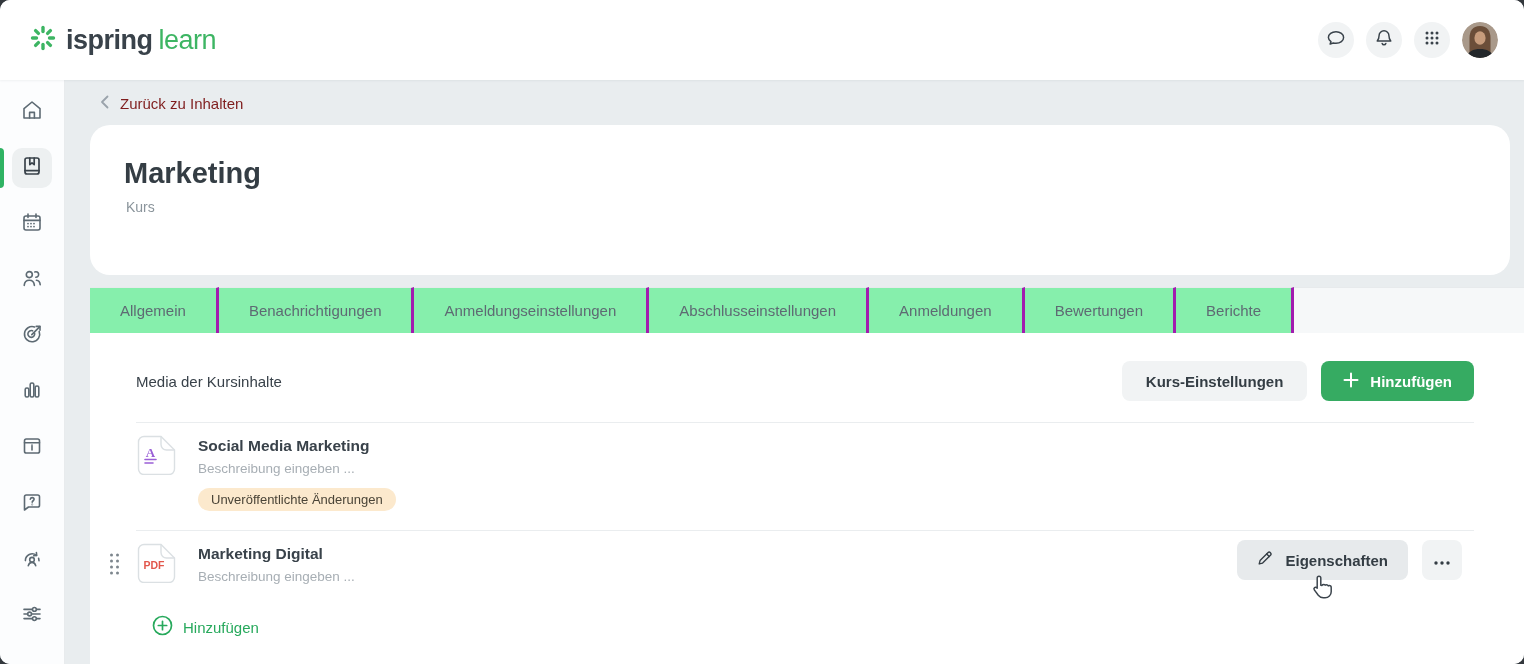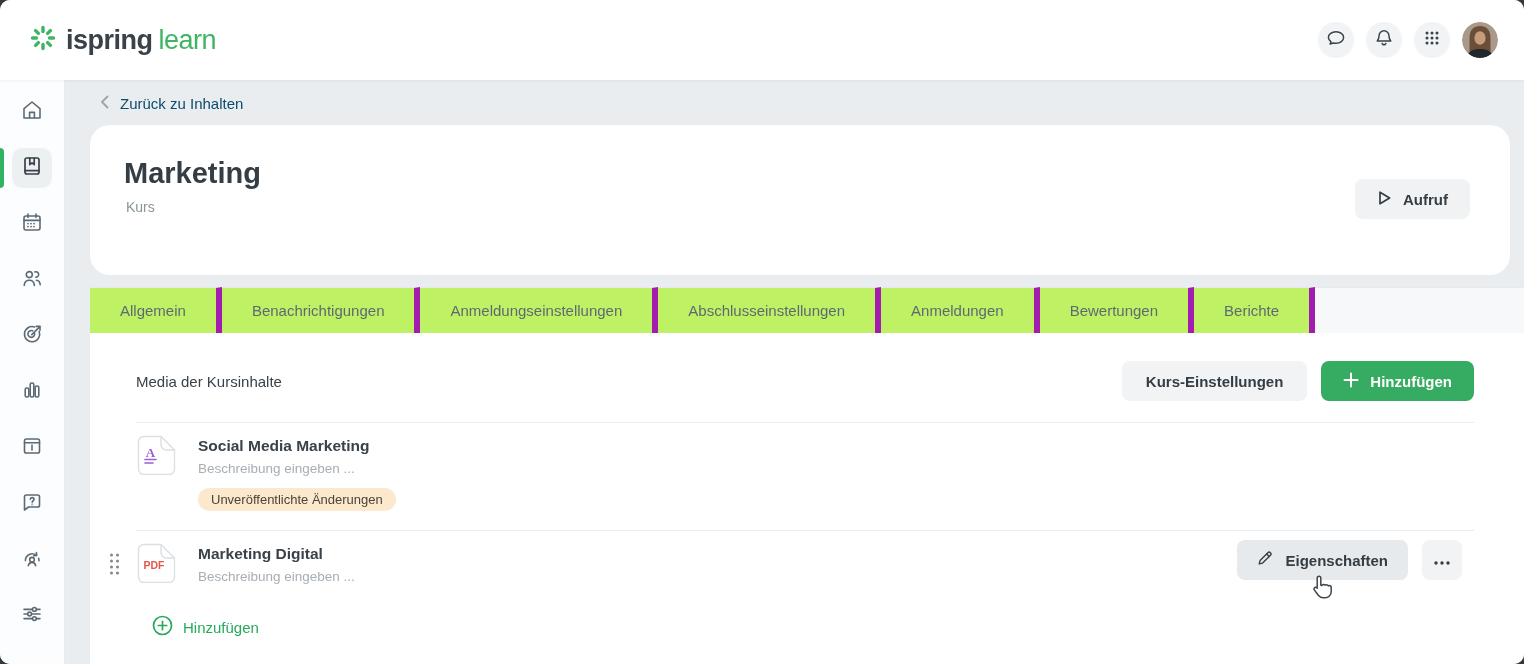--- a/index.html
+++ b/index.html
@@ -21,35 +21,35 @@
   .body-row { display:flex; height:600px; }
   .sidebar { width:65px; background:#fcfdfe; border-right:1px solid #e8ebed; display:flex; flex-direction:column;
              align-items:center; padding-top:12px; gap:16px; flex-shrink:0; }
   .side-item { width:40px; height:40px; border-radius:10px; display:flex; align-items:center; justify-content:center;
                position:relative; cursor:pointer; }
   .side-item.active { background:#edf0f1; }
   .side-item.active::before { content:''; position:absolute; left:-12px; top:0; width:4px; height:40px;
                               background:#2fb363; border-radius:0 4px 4px 0; }
   .main { flex:1; min-width:0; padding-left:25px; display:flex; flex-direction:column; }
 
-  .breadcrumb { margin:15px 0 13px 10px; display:flex; align-items:center; gap:11px; color:#0c4a6e; font-size:15px; cursor:pointer; width:max-content; }
+  .breadcrumb { margin:15px 0 13px 10px; display:flex; align-items:center; gap:11px; color:#7f1d1d; font-size:15px; cursor:pointer; width:max-content; }
 
   
   .header-card { background:#fff; border-radius:20px; margin-right:14px; height:150px;
                  padding:32px 40px 0 34px; display:flex; justify-content:space-between; }
   .page-title { font-size:29px; font-weight:700; color:#343d44; }
   .page-subtitle { font-size:14px; color:#8a949b; margin-top:9px; margin-left:2px; }
   .btn { display:flex; align-items:center; justify-content:center; border:none; border-radius:8px; cursor:pointer;
          font-family:"Liberation Sans", sans-serif; font-size:15px; font-weight:700; color:#343d44; }
   .btn-preview { height:40px; padding:0 22px; background:#f0f2f3; gap:11px; margin-top:22px; }
 
   
   .tabs { display:flex; margin-top:12px; height:46px; }
   .tab { display:flex; align-items:center; justify-content:center; padding:0 30px; font-size:15px; color:#5e6a73;
-         background:#bef264; border-top:1px solid #e7eaec; border-right:6px solid #a21caf; cursor:pointer; white-space:nowrap; }
+         background:#86efac; border-top:1px solid #e7eaec; border-right:3px solid #a21caf; cursor:pointer; white-space:nowrap; }
   .tab.active { background:#fff; color:#39424a; border-top:4px solid #2fb363; border-right:none; padding:0 32px; }
   .tab-filler { flex:1; background:#f6f8f9; border-top:1px solid #e7eaec; }
 
   
   .content-card { background:#fff; flex:1; padding:28px 50px 0 46px; position:relative; }
   .content-head { display:flex; align-items:center; justify-content:space-between; }
   .section-title { font-size:15px; color:#39424a; }
   .head-actions { display:flex; gap:14px; }
   .btn-gray { height:40px; padding:0 24px; background:#f1f3f4; }
   .btn-green { height:40px; padding:0 22px; background:#36ab62; color:#fff; gap:11px; }
@@ -263,28 +263,20 @@
           </svg>
         </span>
         <span>Zurück zu Inhalten</span>
       </div>
 
       <section class="header-card">
         <div>
           <h1 class="page-title">Marketing</h1>
           <div class="page-subtitle">Kurs</div>
         </div>
-        <button class="btn btn-preview">
-          <span>
-            <svg width="15" height="16" viewBox="0 0 15 16" fill="none" stroke="#343d44" stroke-width="1.7" stroke-linejoin="round">
-              <path d="M3 2.2 12.6 8 3 13.8Z"></path>
-            </svg>
-          </span>
-          <span>Aufruf</span>
-        </button>
       </section>
 
       <div class="tabs">
         <div class="tab">Allgemein</div>
         <div class="tab">Benachrichtigungen</div>
         <div class="tab">Anmeldungseinstellungen</div>
         <div class="tab">Abschlusseinstellungen</div>
         <div class="tab">Anmeldungen</div>
         <div class="tab">Bewertungen</div>
         <div class="tab">Berichte</div>

